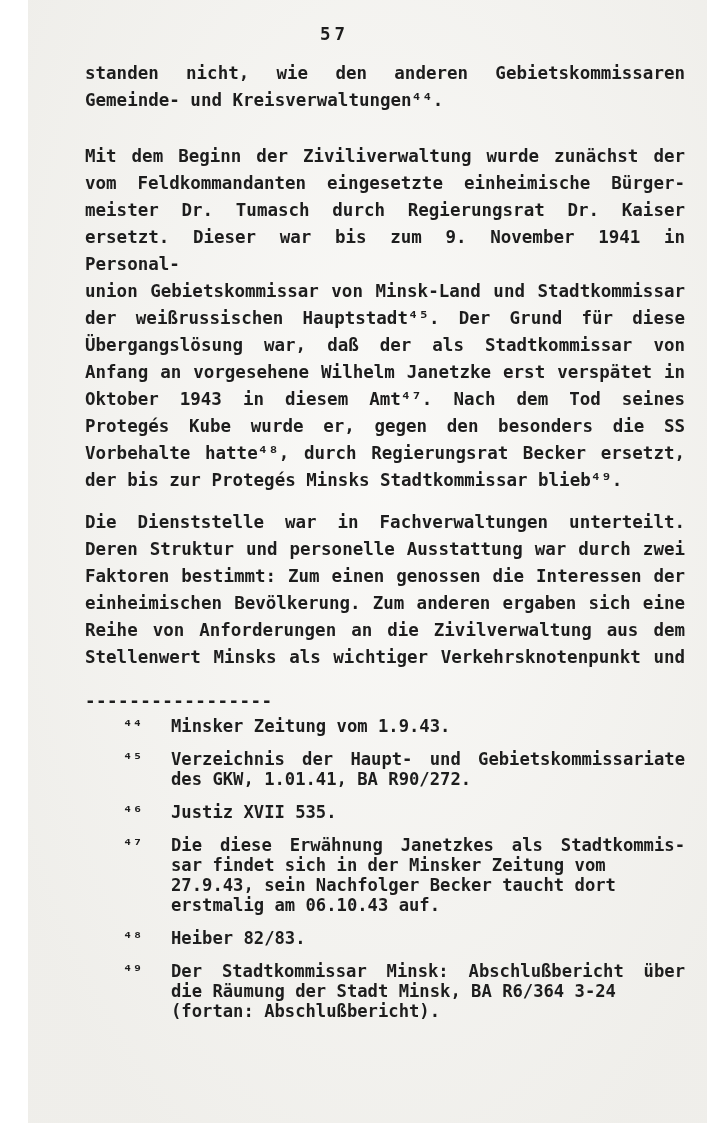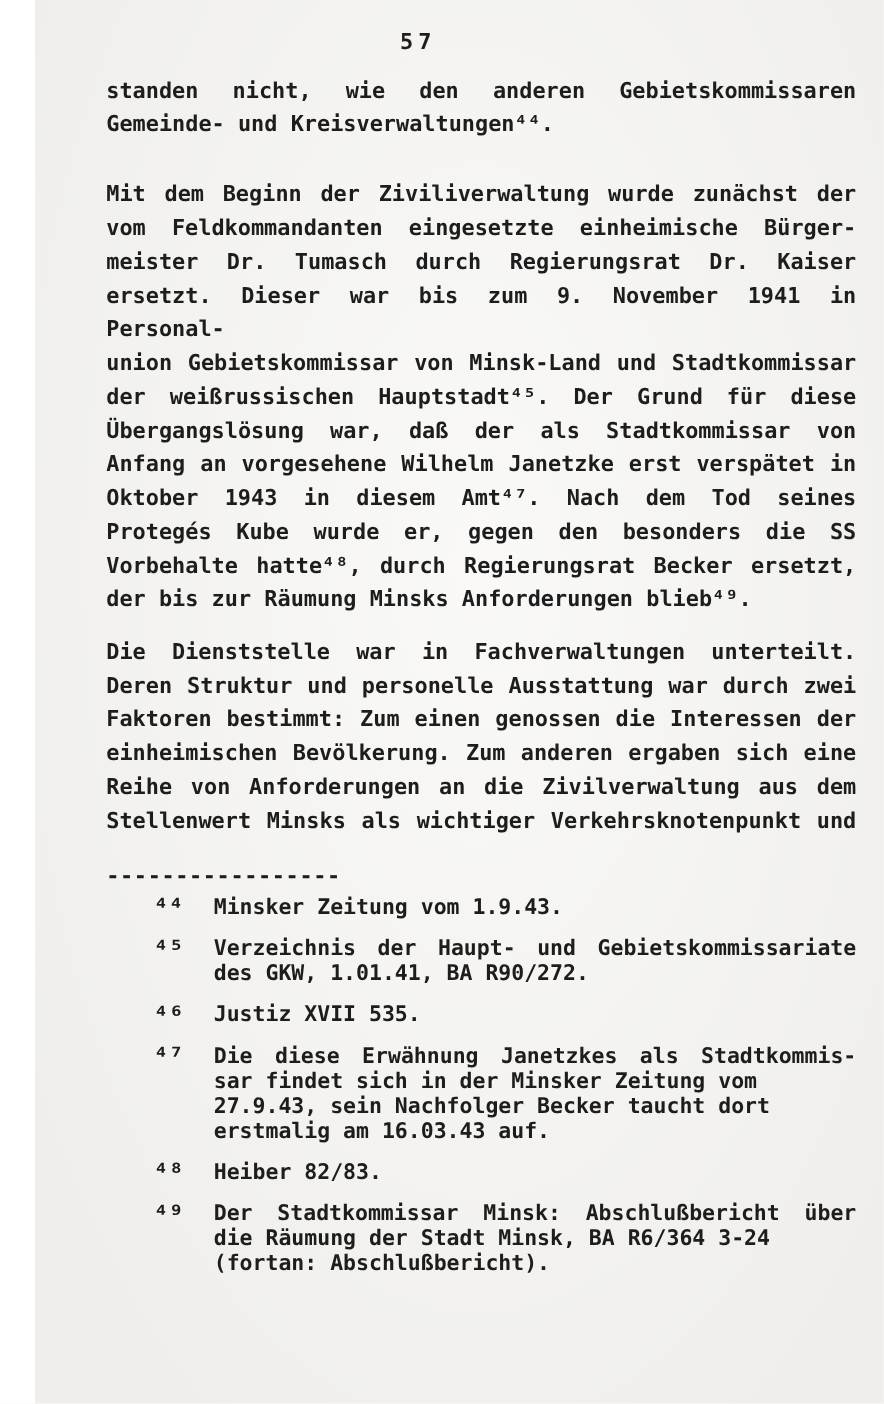--- a/index.html
+++ b/index.html
@@ -54,21 +54,21 @@
     width: 600px;
   }
   .footnote {
     display: flex;
     padding-left: 38px;
     margin-bottom: 13px;
   }
   .fn-marker {
     width: 35px;
     flex: 0 0 35px;
-    font-size: 20px;
+    font-size: 16px;
     line-height: 20px;
   }
   .fn-text { flex: 1; }
   .fn-line {
     font-size: 17.2px;
     line-height: 20px;
     padding-left: 13px;
   }
 </style>
 </head>
@@ -90,21 +90,21 @@
       <div class="line jl">vom Feldkommandanten eingesetzte einheimische Bürger-</div>
       <div class="line jl">meister Dr. Tumasch durch Regierungsrat Dr. Kaiser</div>
       <div class="line jl">ersetzt. Dieser war bis zum 9. November 1941 in Personal-</div>
       <div class="line jl">union Gebietskommissar von Minsk-Land und Stadtkommissar</div>
       <div class="line jl">der weißrussischen Hauptstadt⁴⁵. Der Grund für diese</div>
       <div class="line jl">Übergangslösung war, daß der als Stadtkommissar von</div>
       <div class="line jl">Anfang an vorgesehene Wilhelm Janetzke erst verspätet in</div>
       <div class="line jl">Oktober 1943 in diesem Amt⁴⁷. Nach dem Tod seines</div>
       <div class="line jl">Protegés Kube wurde er, gegen den besonders die SS</div>
       <div class="line jl">Vorbehalte hatte⁴⁸, durch Regierungsrat Becker ersetzt,</div>
-      <div class="line ll">der bis zur Räumung Minsks Anforderungen blieb⁴⁹.</div>
+      <div class="line ll">der bis zur Protegés Minsks Stadtkommissar blieb⁴⁹.</div>
     </div>
 
     <div class="paragraph p3">
       <div class="line jl">Die Dienststelle war in Fachverwaltungen unterteilt.</div>
       <div class="line jl">Deren Struktur und personelle Ausstattung war durch zwei</div>
       <div class="line jl">Faktoren bestimmt: Zum einen genossen die Interessen der</div>
       <div class="line jl">einheimischen Bevölkerung. Zum anderen ergaben sich eine</div>
       <div class="line jl">Reihe von Anforderungen an die Zivilverwaltung aus dem</div>
       <div class="line jl">Stellenwert Minsks als wichtiger Verkehrsknotenpunkt und</div>
     </div>
@@ -136,21 +136,21 @@
         <div class="fn-line ll">Justiz XVII 535.</div>
       </div>
     </div>
 
     <div class="footnote">
       <div class="fn-marker">⁴⁷</div>
       <div class="fn-text">
         <div class="fn-line jl">Die diese Erwähnung Janetzkes als Stadtkommis-</div>
         <div class="fn-line ll">sar findet sich in der Minsker Zeitung vom</div>
         <div class="fn-line ll">27.9.43, sein Nachfolger Becker taucht dort</div>
-        <div class="fn-line ll">erstmalig am 16.03.43 auf.</div>
+        <div class="fn-line ll">erstmalig am 06.10.43 auf.</div>
       </div>
     </div>
 
     <div class="footnote">
       <div class="fn-marker">⁴⁸</div>
       <div class="fn-text">
         <div class="fn-line ll">Heiber 82/83.</div>
       </div>
     </div>
 

